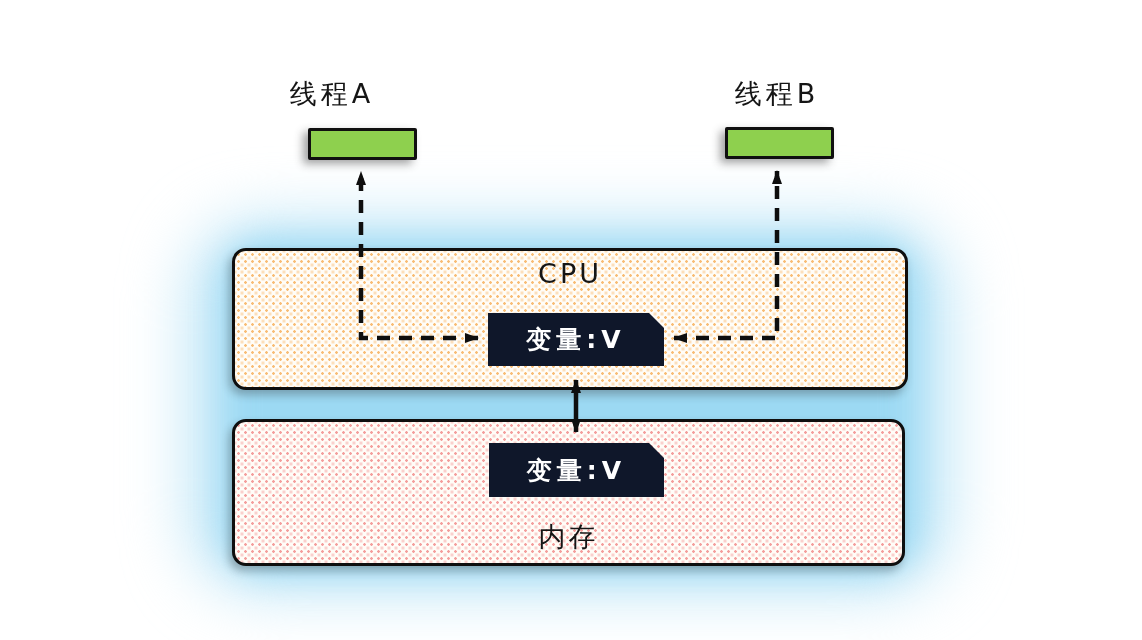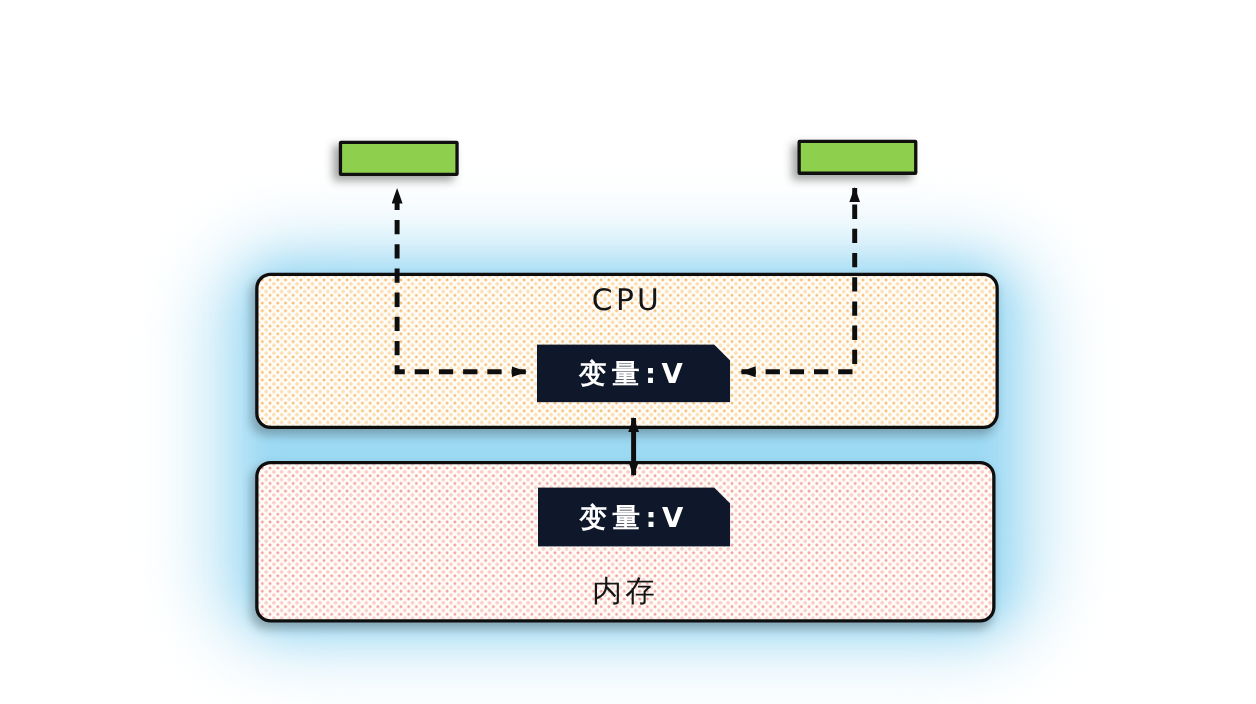--- a/index.html
+++ b/index.html
@@ -93,22 +93,24 @@
     <div class="bigbox-label">CPU</div>
   </div>
 
   <div class="var-tag var-cpu">
     <span>变量:V</span>
   </div>
   <div class="var-tag var-mem">
     <span>变量:V</span>
   </div>
 
+  <div class="thread-label thread-a-label">线程A</div>
   <div class="thread-box thread-a-box"></div>
 
+  <div class="thread-label thread-b-label">线程B</div>
   <div class="thread-box thread-b-box"></div>
 
   <svg class="wires" width="1142" height="640" viewBox="0 0 1142 640">
     <defs>
       <marker id="ah" markerUnits="userSpaceOnUse" markerWidth="16" markerHeight="12" refX="13" refY="5" orient="auto-start-reverse">
         <path d="M0,0 L14,5 L0,10 Z" fill="#0e0e0e"></path>
       </marker>
     </defs>
 
     <path d="M 478 338 L 361 338 L 361 172" fill="none" stroke="#0e0e0e" stroke-width="4.5" stroke-dasharray="13 9" marker-start="url(#ah)" marker-end="url(#ah)"></path>

